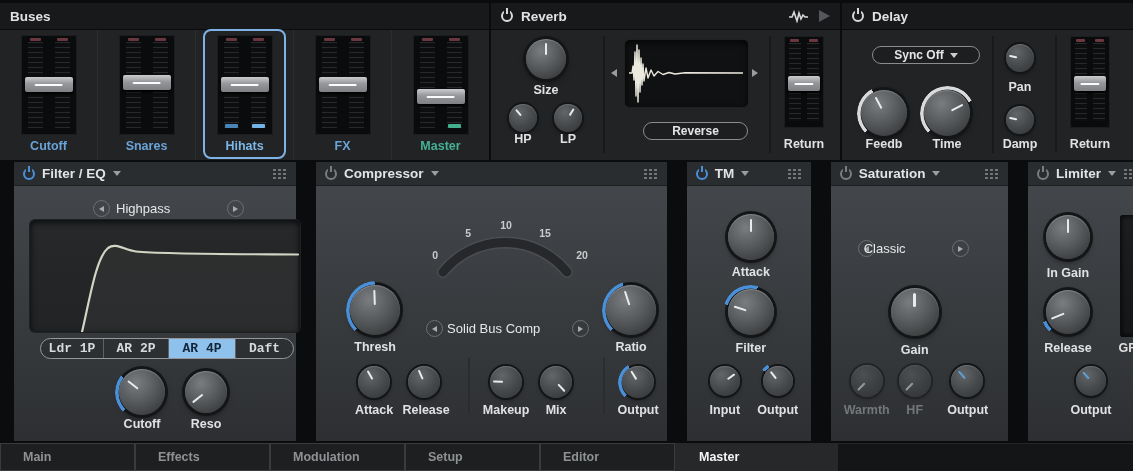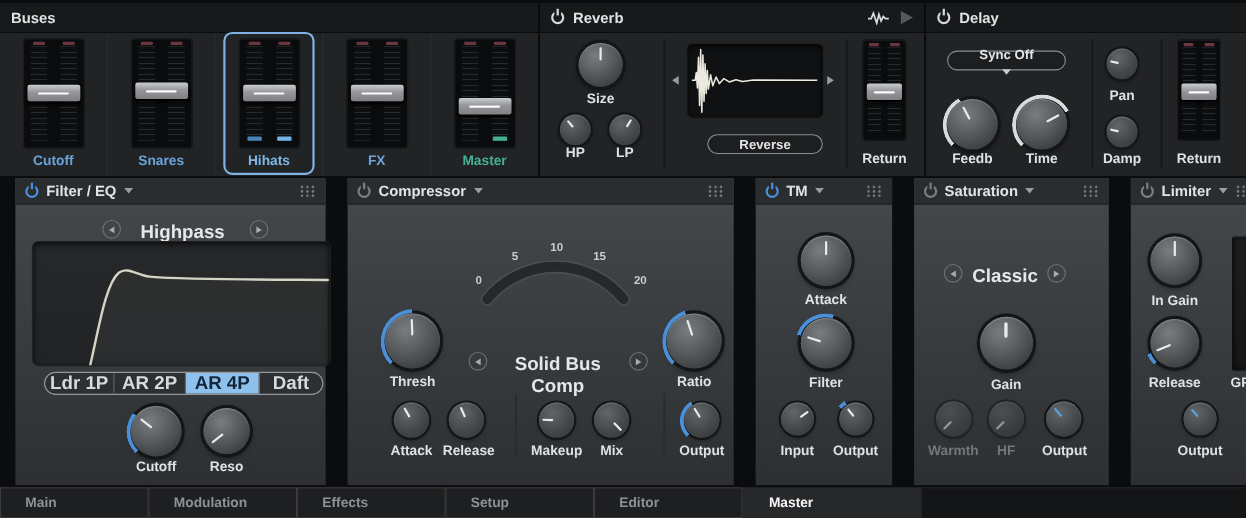--- a/index.html
+++ b/index.html
@@ -76,32 +76,32 @@
 
   
   .vdiv{position:absolute;width:2px;background:#18191b;}
   .pill{position:absolute;box-sizing:border-box;border:1px solid #8a8d8f;border-radius:10px;background:rgba(0,0,0,.12);
         display:flex;align-items:center;justify-content:center;gap:6px;
         font-size:12px;font-weight:bold;color:#e4e5e6;}
   .cbtn{position:absolute;width:17px;height:17px;box-sizing:border-box;border:1.5px solid #6e7174;border-radius:50%;
         display:flex;align-items:center;justify-content:center;}
   .cbtn.l::after{content:"";border-right:5px solid #a9acae;border-top:3.5px solid transparent;border-bottom:3.5px solid transparent;}
   .cbtn.r::after{content:"";border-left:5px solid #a9acae;border-top:3.5px solid transparent;border-bottom:3.5px solid transparent;}
-  .sellabel{position:absolute;text-align:center;font-size:17px;font-weight:bold;color:#e6e7e8;}
+  .sellabel{position:absolute;font-size:13px;font-weight:normal;color:#e6e7e8;}
   .tri{position:absolute;width:0;height:0;}
   .tri.tl{border-right:6px solid #9a9da0;border-top:4px solid transparent;border-bottom:4px solid transparent;}
   .tri.tr{border-left:6px solid #9a9da0;border-top:4px solid transparent;border-bottom:4px solid transparent;}
   .scr{position:absolute;background:#101112;border-radius:5px;box-shadow:inset 0 2px 6px rgba(0,0,0,.8),0 0 0 1px #1e2022;}
   .dcaret{width:0;height:0;border-left:4px solid transparent;border-right:4px solid transparent;border-top:5px solid #c9cbcd;}
 
   
   .segs{position:absolute;display:flex;box-sizing:border-box;height:21px;border:1px solid #94979b;border-radius:11px;
         overflow:hidden;background:rgba(0,0,0,.14);}
-  .seg{display:flex;align-items:center;justify-content:center;font-size:17px;font-weight:bold;color:#d7d9db;
-       border-right:1px solid #5f6265;}
+  .seg{display:flex;align-items:center;justify-content:center;font-size:13px;font-weight:bold;color:#d7d9db;
+       border-right:1px solid #5f6265;font-family:Liberation Mono, monospace;}
   .seg:last-child{border-right:none;}
   .seg.active{background:#8ec2ec;color:#13263a;}
 
   
   .gtick{position:absolute;transform:translate(-50%,-50%);font-size:10.5px;font-weight:bold;color:#c9cbcd;}
 
   .grm{position:absolute;background:linear-gradient(#1d1e20,#151618);border:1px solid #0d0e0f;border-radius:2px;
        box-shadow:inset 0 0 5px rgba(0,0,0,.9);}
 
   
@@ -243,21 +243,21 @@
       </div>
       <span class="lbl" style="left:313px;top:134px;">Return</span>
     </section>
 
     <section class="tpanel" style="flex:1;">
       <div class="thead">
         <span class="pwr" style="--pc: #d8d9da;"></span>
         <span class="title">Delay</span>
       </div>
 
-      <div class="pill" style="left:19px;top:43px;width:108px;height:18px;flex-direction:column;">
+      <div class="pill" style="left:30px;top:43px;width:108px;height:18px;">
         <span>Sync Off</span>
         <span class="dcaret"></span>
       </div>
 
       <div class="knob k46" style="position: absolute; left: 19px; top: 87px; --rot: -28deg; --a0: -135deg; --as: 107deg; --ac: #d9dadb;">
         <span class="arc"></span>
         <span class="ind"></span>
       </div>
       <span class="lbl" style="left:42px;top:134px;">Feedb</span>
 
@@ -480,21 +480,21 @@
 
       <div class="knob small k30" style="position: absolute; left: 48px; top: 204px; --rot: -42deg; --ic: #5b9fd8;">
         <span class="ind"></span>
       </div>
       <span class="lbl" style="left:63px;top:241px;">Output</span>
     </section>
   </div>
 
   <div class="tabs">
     <div class="tab">Main</div>
+    <div class="tab">Effects</div>
     <div class="tab">Modulation</div>
-    <div class="tab">Effects</div>
     <div class="tab">Setup</div>
     <div class="tab">Editor</div>
     <div class="tab active">Master</div>
     <div class="tabfill"></div>
   </div>
 
 </div>
 
 </body></html>

